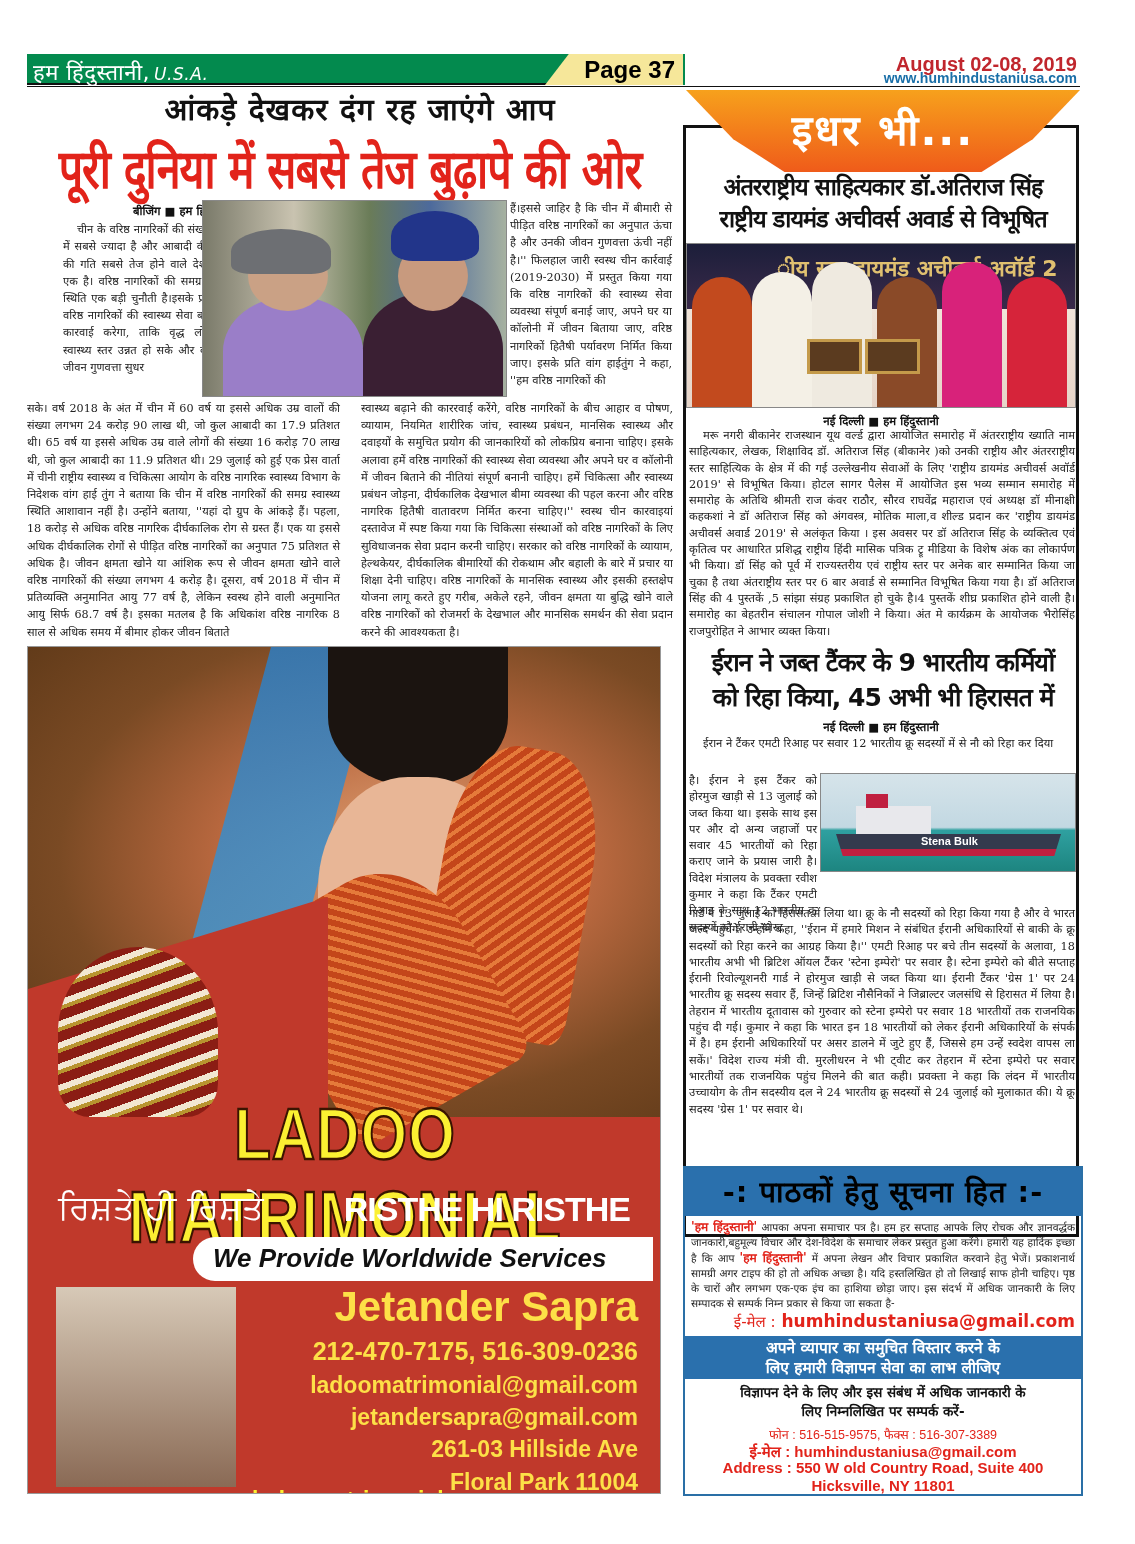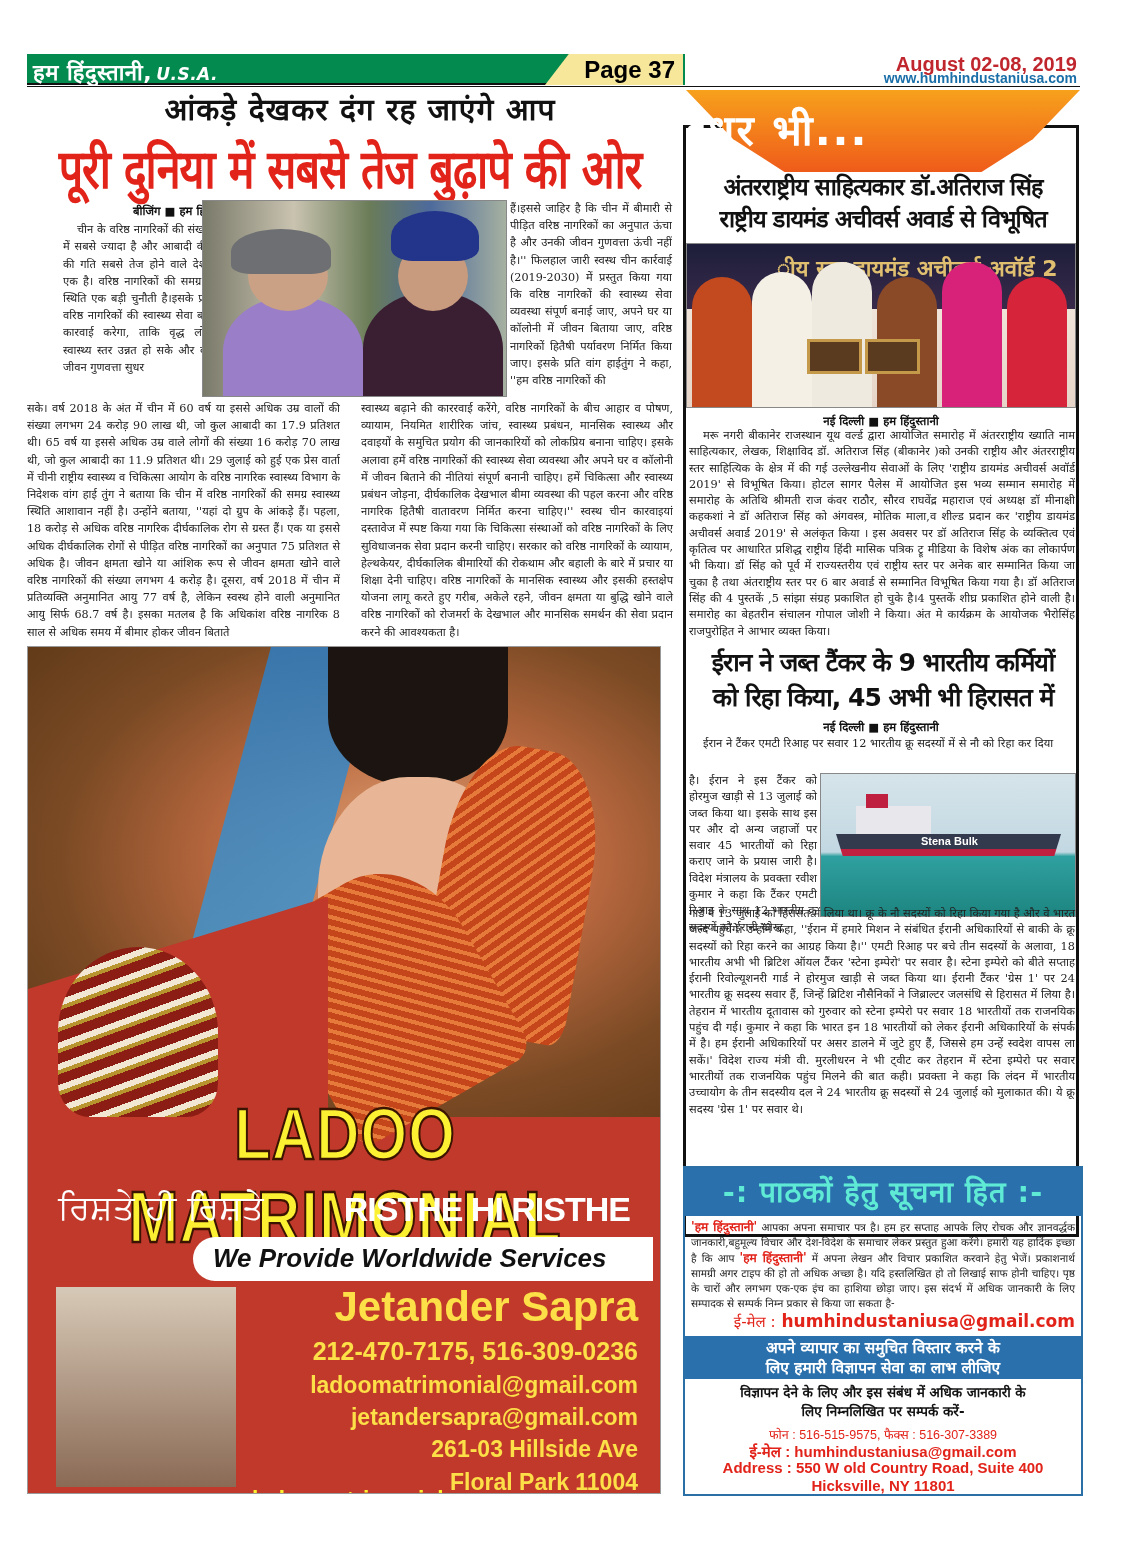--- a/index.html
+++ b/index.html
@@ -1,21 +1,21 @@
 <!DOCTYPE html>
 <html><head>
 <meta charset="utf-8">
 <style>
   * { box-sizing: border-box; margin: 0; padding: 0; }
   html, body { width: 1135px; height: 1544px; background: #ffffff; overflow: hidden; }
   body { position: relative; font-family: "DejaVu Sans", sans-serif; color: #111; }
 
   
   .masthead { position: absolute; left: 27px; top: 54px; width: 658px; height: 31px; background: #038a4e; border-bottom: 2px solid #111; }
-  .masthead .brand { position: absolute; left: 6px; top: 2px; color: #fff; font-size: 22px; font-weight: bold; letter-spacing: 0.5px; }
+  .masthead .brand { position: absolute; left: 6px; top: 2px; color: #fff; font-size: 22px; font-weight: normal; letter-spacing: 0.5px; }
   .masthead .brand .usa { font-style: italic; font-size: 17px; margin-left: 4px; }
   .page-tab { position: absolute; right: 0; top: 0; width: 140px; height: 31px; background: #f6e79a; clip-path: polygon(17% 0, 100% 0, 100% 100%, 0 100%); border-right: 2px solid #038a4e; }
   .page-tab span { position: absolute; right: 8px; top: 2px; font-family: "Liberation Sans", sans-serif; font-weight: bold; font-size: 24px; color: #000; }
   .topline { position: absolute; left: 27px; top: 86px; width: 1053px; height: 1px; background: #111; }
   .date { position: absolute; right: 58px; top: 53px; font-family: "Liberation Sans", sans-serif; font-weight: bold; font-size: 20px; color: #c0262d; }
   .website { position: absolute; right: 58px; top: 70px; font-family: "Liberation Sans", sans-serif; font-weight: bold; font-size: 14px; color: #1a6fa8; }
 
   
   .kicker { position: absolute; left: 60px; top: 88px; width: 600px; text-align: center; font-size: 30px; font-weight: bold; color: #111; letter-spacing: 1px; }
   .headline { position: absolute; left: 30px; top: 130px; width: 640px; text-align: center; font-size: 43px; font-weight: bold; color: #e2231a; letter-spacing: -1px; transform: scaleY(1.25); transform-origin: top; }
@@ -58,42 +58,42 @@
   .ad-email2 { top: 757px; font-size: 23px; }
   .ad-addr1 { top: 789px; font-size: 23px; }
   .ad-addr2 { top: 822px; font-size: 23px; }
   .ad-web { position: absolute; left: 0; width: 634px; text-align: center; top: 840px; color: #fbf032; font-family: "Liberation Sans", sans-serif; font-weight: bold; font-size: 23px; }
 
   
   .idhar-box { position: absolute; left: 683px; top: 125px; width: 396px; height: 1112px; border: 3px solid #111; border-top: none; }
   .idhar-box::before { content: ""; position: absolute; left: -3px; top: 0; width: 40px; height: 3px; background: #111; }
   .idhar-box::after { content: ""; position: absolute; right: -3px; top: 0; width: 40px; height: 3px; background: #111; }
   .banner { position: absolute; left: 686px; top: 90px; width: 394px; height: 82px; background: linear-gradient(180deg,#f7a11c,#ef5b1a); clip-path: polygon(0 0,100% 0,88% 60%,75% 100%,25% 100%,12% 60%); }
-  .banner-text { position: absolute; left: 686px; top: 100px; width: 394px; color: #fff; font-weight: bold; font-size: 42px; letter-spacing: 2px; }
+  .banner-text { position: absolute; left: 686px; top: 100px; width: 394px; text-align: center; color: #fff; font-weight: bold; font-size: 42px; letter-spacing: 2px; }
   .r-head1 { position: absolute; left: 688px; top: 170px; width: 390px; text-align: center; font-weight: bold; font-size: 23.5px; color: #111; letter-spacing: -1px; }
   .r-head2 { position: absolute; left: 688px; top: 202px; width: 390px; text-align: center; font-weight: bold; font-size: 23.5px; color: #111; letter-spacing: -1px; }
   .photo-award { position: absolute; left: 686px; top: 243px; width: 390px; height: 165px; overflow: hidden; border: 1px solid #888;
     background: linear-gradient(180deg,#1c1e3a 0%,#3a2a4a 40%,#f0e4d8 40%,#e6d4c8 100%); }
   .photo-award .person { position: absolute; bottom: 0; width: 60px; border-radius: 30px 30px 0 0; }
   .photo-award .plaque { position: absolute; top: 95px; width: 55px; height: 35px; background: #5b3b1f; border: 3px solid #c49a4a; }
   .photo-award .award-text { position: absolute; left: 90px; top: 8px; color: #e0c070; font-weight: bold; font-size: 22px; }
   .r-dateline { position: absolute; left: 686px; width: 390px; text-align: center; font-weight: bold; font-size: 11.5px; color: #111; }
   .r-text { position: absolute; left: 689px; width: 386px; font-family: "DejaVu Serif", serif; font-size: 11.3px; line-height: 16.3px; text-align: justify; color: #222; }
   .r-head3 { position: absolute; left: 688px; top: 645px; width: 390px; text-align: center; font-weight: bold; font-size: 25px; color: #111; letter-spacing: -1px; line-height: 35px; }
-  .photo-ship { position: absolute; left: 820px; top: 773px; width: 256px; height: 144px; overflow: hidden; border: 1px solid #888;
+  .photo-ship { position: absolute; left: 820px; top: 773px; width: 256px; height: 99px; overflow: hidden; border: 1px solid #888;
     background: linear-gradient(180deg,#d6e4ea 0%,#c2d8e2 55%,#2fa0a0 58%,#1d8580 100%); }
   .photo-ship .hull { position: absolute; left: 15px; top: 60px; width: 225px; height: 22px; background: linear-gradient(180deg,#343a4d 0 70%,#c02040 70%); clip-path: polygon(0 0,100% 0,97% 100%,3% 100%); }
   .photo-ship .bridge { position: absolute; left: 35px; top: 32px; width: 75px; height: 30px; background: #e8e8ec; }
   .photo-ship .funnel { position: absolute; left: 45px; top: 20px; width: 22px; height: 14px; background: #c02040; }
   .photo-ship .shipname { position: absolute; left: 100px; top: 61px; color: #fff; font-family: "Liberation Sans", sans-serif; font-weight: bold; font-size: 11px; }
   .ship-side { position: absolute; left: 689px; top: 773px; width: 128px; font-family: "DejaVu Serif", serif; font-size: 11.3px; line-height: 16.3px; text-align: justify; color: #222; }
 
   
   .notice { position: absolute; left: 683px; top: 1166px; width: 400px; height: 330px; border: 2px solid #2a6fa6; }
-  .notice-head { position: absolute; left: 0; top: 0; width: 396px; height: 48px; background: #2a70ad; color: #5eead4; text-align: center; font-weight: bold; font-size: 29px; line-height: 48px; letter-spacing: 1px; }
+  .notice-head { position: absolute; left: 0; top: 0; width: 396px; height: 48px; background: #2a70ad; color: #000000; text-align: center; font-weight: bold; font-size: 29px; line-height: 48px; letter-spacing: 1px; }
   .notice-body { position: absolute; left: 6px; top: 52px; width: 384px; font-family: "DejaVu Serif", serif; font-size: 10.5px; line-height: 15.3px; text-align: justify; color: #222; }
   .notice-body .brandname { color: #e2231a; font-weight: bold; font-size: 12px; }
   .notice-email { position: absolute; left: 0; top: 143px; width: 396px; text-align: right; padding-right: 6px; color: #e2231a; font-weight: bold; font-size: 17px; }
   .notice-email .e-label { font-weight: normal; font-size: 15px; }
   .notice-ad { position: absolute; left: 0; top: 168px; width: 396px; height: 43px; background: #2a70ad; color: #fff; text-align: center; font-weight: bold; font-size: 15.5px; line-height: 20px; padding-top: 2px; }
   .notice-cta { position: absolute; left: 0; top: 215px; width: 396px; text-align: center; font-size: 13.5px; line-height: 19px; color: #111; font-weight: bold; }
   .notice-contact { position: absolute; left: 0; width: 396px; text-align: center; color: #e2231a; font-weight: bold; font-family: "Liberation Sans", sans-serif; }
 </style>
 </head>
 <body>

